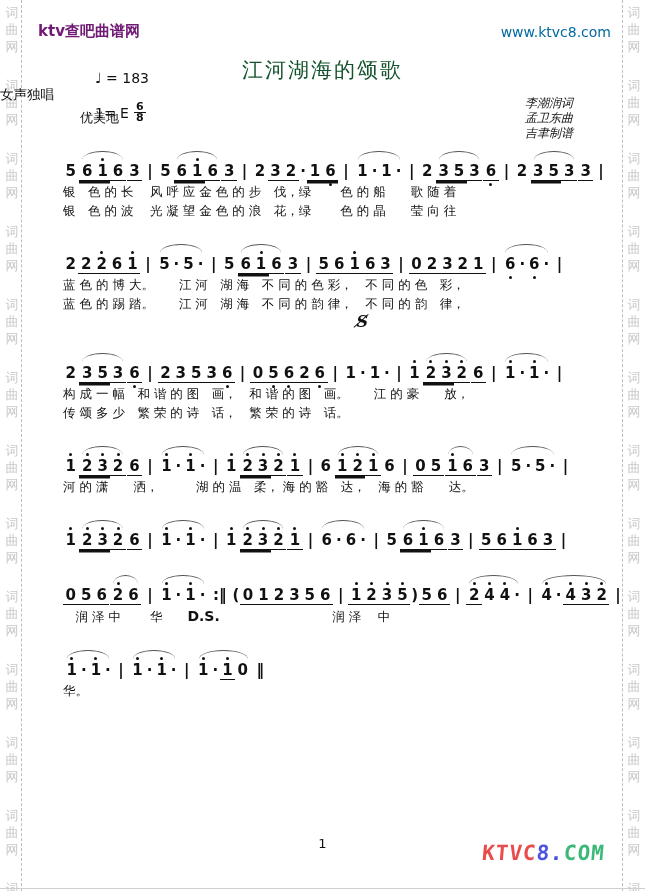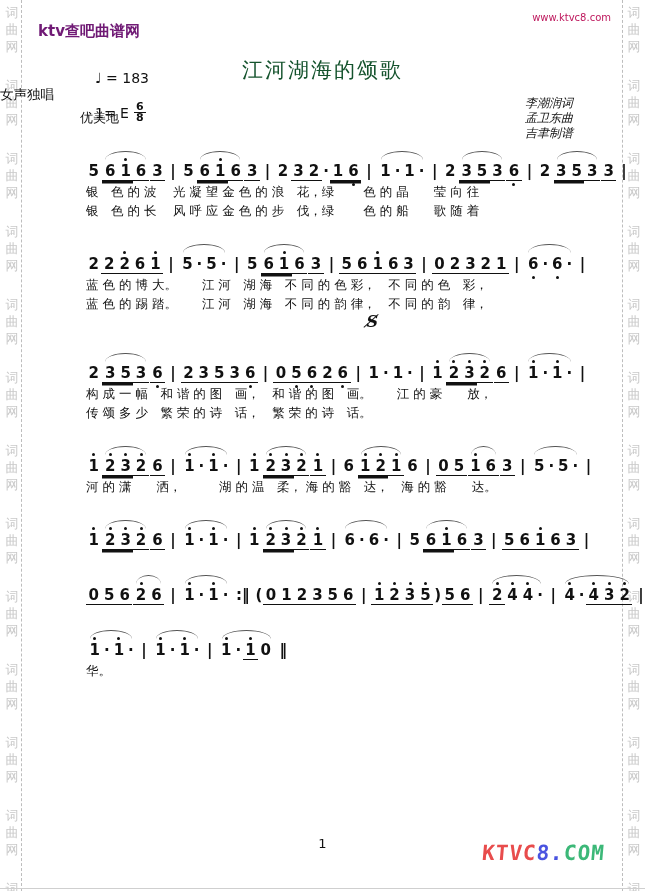--- a/index.html
+++ b/index.html
@@ -10,34 +10,34 @@
   .rail{position:absolute;top:4px;width:16px;font-size:13px;color:#c9c9c9;text-align:center;line-height:17px;}
   .rail-left{left:4px;} .rail-right{right:3px;}
   .rail span{display:block;}
   .rail span.gap{height:22px;}
   .dash{position:absolute;top:0;bottom:0;border-left:1px dashed #bdbdbd;}
   .dash-left{left:21px;} .dash-right{left:622px;}
   .bottom-line{position:absolute;left:0;right:0;bottom:2px;border-top:1px solid #cfcfcf;}
 
   
   .site-name{position:absolute;left:38px;top:22px;font-size:15px;font-weight:bold;color:#701a75;}
-  .site-url{position:absolute;right:34px;top:12px;font-size:10px;color:#be185d;}
+  .site-url{position:absolute;right:34px;top:24px;font-size:14px;color:#0369a1;}
   .title{position:absolute;left:0;right:0;top:56px;text-align:center;font-size:21px;letter-spacing:2px;color:#14532d;}
   .subtitle{position:absolute;left:0;right:0;top:86px;text-align:left;font-size:13.5px;}
   .tempo{position:absolute;left:95px;top:70px;font-size:14px;}
   .keysig{position:absolute;left:95px;top:102px;font-size:14px;}
   .ts{display:inline-block;text-align:center;font-size:11px;font-weight:bold;line-height:10px;vertical-align:-3px;margin-left:5px;}
   .ts .tn{display:block;border-bottom:1px solid #111;padding:0 2px;}
   .ts .td{display:block;padding:0 2px;}
   .expression{position:absolute;left:80px;top:109px;font-size:13px;}
   .credits{position:absolute;right:72px;top:96px;font-size:12px;line-height:15px;font-style:italic;}
 
   
   #systems{position:absolute;left:63px;top:150px;width:515px;}
-  .system{margin-bottom:24px;margin-left:23px;}
+  .system{margin-bottom:24px;}
   .notation{padding-top:11px;white-space:nowrap;}
   .note{position:relative;display:inline-block;padding:0 2.5px;font-size:15px;font-weight:bold;vertical-align:baseline;}
   .note.aug{padding:0 1.5px;}
   .note.hi::before{content:"";position:absolute;top:-4px;left:50%;margin-left:-1.5px;width:3px;height:3px;border-radius:50%;background:#111;}
   .note.lo::after{content:"";position:absolute;bottom:-6px;left:50%;margin-left:-1.5px;width:3px;height:3px;border-radius:50%;background:#111;}
   .u1{border-bottom:1.5px solid #111;}
   .u2{border-bottom:1.5px solid #111;box-shadow:0 2.5px 0 #111;}
   .arc{display:inline-block;position:relative;margin:0 1px;}
   .arc::before{content:"";position:absolute;left:3px;right:3px;top:-10px;height:8px;
                border-top:1.2px solid #555;border-radius:50% 50% 0 0/100% 100% 0 0;}
@@ -180,22 +180,22 @@
 
   <div class="credits">
     <div>李潮润词</div>
     <div>孟卫东曲</div>
     <div>吉聿制谱</div>
   </div>
 
   <div id="systems">
       <div class="system">
         <div class="notation"><span class="note">5</span><span class="arc"><span class="note u2">6</span><span class="note hi u2">1</span><span class="note u1">6</span></span><span class="note u1">3</span><span class="bar">|</span><span class="note">5</span><span class="arc"><span class="note u2">6</span><span class="note hi u2">1</span><span class="note u1">6</span></span><span class="note u1">3</span><span class="bar">|</span><span class="note">2</span><span class="note u1">3</span><span class="note u1">2</span><span class="note aug">·</span><span class="note u2">1</span><span class="note lo u2">6</span><span class="bar">|</span><span class="arc"><span class="note">1</span><span class="note aug">·</span><span class="note">1</span><span class="note aug">·</span></span><span class="bar">|</span><span class="note">2</span><span class="arc"><span class="note u2">3</span><span class="note u2">5</span><span class="note u1">3</span></span><span class="note lo u1">6</span><span class="bar">|</span><span class="note">2</span><span class="arc"><span class="note u2">3</span><span class="note u2">5</span><span class="note u1">3</span></span><span class="note u1">3</span><span class="bar">|</span></div>
+        <div class="lyric"><span>银　色 的 长　 风 呼 应 金 色 的 步　伐，绿　　 色 的 船　　歌 随 着</span></div>
         <div class="lyric"><span>银　色 的 波　 光 凝 望 金 色 的 浪　花，绿　　 色 的 晶　　莹 向 往</span></div>
-        <div class="lyric"><span>银　色 的 长　 风 呼 应 金 色 的 步　伐，绿　　 色 的 船　　歌 随 着</span></div>
       </div>
       <div class="system">
         <div class="notation"><span class="note">2</span><span class="note u1">2</span><span class="note hi u1">2</span><span class="note u1">6</span><span class="note hi u1">1</span><span class="bar">|</span><span class="arc"><span class="note">5</span><span class="note aug">·</span><span class="note">5</span><span class="note aug">·</span></span><span class="bar">|</span><span class="note">5</span><span class="arc"><span class="note u2">6</span><span class="note hi u2">1</span><span class="note u1">6</span></span><span class="note u1">3</span><span class="bar">|</span><span class="note u1">5</span><span class="note u1">6</span><span class="note hi u1">1</span><span class="note u1">6</span><span class="note u1">3</span><span class="bar">|</span><span class="note u1">0</span><span class="note u1">2</span><span class="note u1">3</span><span class="note u1">2</span><span class="note u1">1</span><span class="bar">|</span><span class="arc"><span class="note lo">6</span><span class="note aug">·</span><span class="note lo">6</span><span class="note aug">·</span></span><span class="bar">|</span></div>
         <div class="lyric"><span>蓝 色 的 博 大。　　江 河　湖 海　不 同 的 色 彩，　不 同 的 色　彩，</span></div>
         <div class="lyric"><span>蓝 色 的 踢 踏。　　江 河　湖 海　不 同 的 韵 律，　不 同 的 韵　律，</span></div>
         <div class="segno-row"><span>S̸</span></div>
       </div>
       <div class="system">
         <div class="notation"><span class="note">2</span><span class="arc"><span class="note u2">3</span><span class="note u2">5</span><span class="note u1">3</span></span><span class="note lo u1">6</span><span class="bar">|</span><span class="note u1">2</span><span class="note u1">3</span><span class="note u1">5</span><span class="note u1">3</span><span class="note lo u1">6</span><span class="bar">|</span><span class="note u1">0</span><span class="note lo u1">5</span><span class="note lo u1">6</span><span class="note u1">2</span><span class="note lo u1">6</span><span class="bar">|</span><span class="note">1</span><span class="note aug">·</span><span class="note">1</span><span class="note aug">·</span><span class="bar">|</span><span class="note hi">1</span><span class="arc"><span class="note hi u2">2</span><span class="note hi u2">3</span><span class="note hi u1">2</span></span><span class="note u1">6</span><span class="bar">|</span><span class="arc"><span class="note hi">1</span><span class="note aug">·</span><span class="note hi">1</span><span class="note aug">·</span></span><span class="bar">|</span></div>
         <div class="lyric"><span>构 成 一 幅　和 谐 的 图　画，　和 谐 的 图　画。　　江 的 豪　　放，</span></div>
@@ -203,20 +203,21 @@
       </div>
       <div class="system">
         <div class="notation"><span class="note hi">1</span><span class="arc"><span class="note hi u2">2</span><span class="note hi u2">3</span><span class="note hi u1">2</span></span><span class="note u1">6</span><span class="bar">|</span><span class="arc"><span class="note hi">1</span><span class="note aug">·</span><span class="note hi">1</span><span class="note aug">·</span></span><span class="bar">|</span><span class="note hi">1</span><span class="arc"><span class="note hi u2">2</span><span class="note hi u2">3</span><span class="note hi u1">2</span></span><span class="note hi u1">1</span><span class="bar">|</span><span class="note">6</span><span class="arc"><span class="note hi u2">1</span><span class="note hi u2">2</span><span class="note hi u1">1</span></span><span class="note">6</span><span class="bar">|</span><span class="note u1">0</span><span class="note u1">5</span><span class="arc"><span class="note hi u1">1</span><span class="note u1">6</span></span><span class="note u1">3</span><span class="bar">|</span><span class="arc"><span class="note">5</span><span class="note aug">·</span><span class="note">5</span><span class="note aug">·</span></span><span class="bar">|</span></div>
         <div class="lyric"><span>河 的 潇　　洒，　　　湖 的 温　柔， 海 的 豁　达，　海 的 豁　　达。</span></div>
       </div>
       <div class="system">
         <div class="notation"><span class="note hi">1</span><span class="arc"><span class="note hi u2">2</span><span class="note hi u2">3</span><span class="note hi u1">2</span></span><span class="note u1">6</span><span class="bar">|</span><span class="arc"><span class="note hi">1</span><span class="note aug">·</span><span class="note hi">1</span><span class="note aug">·</span></span><span class="bar">|</span><span class="note hi">1</span><span class="arc"><span class="note hi u2">2</span><span class="note hi u2">3</span><span class="note hi u1">2</span></span><span class="note hi u1">1</span><span class="bar">|</span><span class="arc"><span class="note">6</span><span class="note aug">·</span><span class="note">6</span><span class="note aug">·</span></span><span class="bar">|</span><span class="note">5</span><span class="arc"><span class="note u2">6</span><span class="note hi u2">1</span><span class="note u1">6</span></span><span class="note u1">3</span><span class="bar">|</span><span class="note u1">5</span><span class="note u1">6</span><span class="note hi u1">1</span><span class="note u1">6</span><span class="note u1">3</span><span class="bar">|</span></div>
       </div>
       <div class="system">
         <div class="notation"><span class="note u1">0</span><span class="note u1">5</span><span class="note u1">6</span><span class="arc"><span class="note hi u1">2</span><span class="note u1">6</span></span><span class="bar">|</span><span class="arc"><span class="note hi">1</span><span class="note aug">·</span><span class="note hi">1</span><span class="note aug">·</span></span><span class="bar">:‖</span><span class="paren">(</span><span class="note u1">0</span><span class="note u1">1</span><span class="note u1">2</span><span class="note u1">3</span><span class="note u1">5</span><span class="note u1">6</span><span class="bar">|</span><span class="note hi u1">1</span><span class="note hi u1">2</span><span class="note hi u1">3</span><span class="note hi u1">5</span><span class="paren">)</span><span class="note u1">5</span><span class="note u1">6</span><span class="bar">|</span><span class="arc"><span class="note hi u1">2</span><span class="note hi">4</span><span class="note hi">4</span><span class="note aug">·</span></span><span class="bar">|</span><span class="arc"><span class="note hi">4</span><span class="note aug">·</span><span class="note hi u1">4</span><span class="note hi u1">3</span><span class="note hi u1">2</span></span><span class="bar">|</span></div>
+        <div class="lyric"><span>　润 泽 中　　 华　　</span><b>D.S.</b><span>　　　　　　　　　润 泽　 中</span></div>
       </div>
       <div class="system">
         <div class="notation"><span class="arc"><span class="note hi">1</span><span class="note aug">·</span><span class="note hi">1</span><span class="note aug">·</span></span><span class="bar">|</span><span class="arc"><span class="note hi">1</span><span class="note aug">·</span><span class="note hi">1</span><span class="note aug">·</span></span><span class="bar">|</span><span class="arc"><span class="note hi">1</span><span class="note aug">·</span><span class="note hi u1">1</span><span class="note">0</span></span><span class="bar">‖</span></div>
         <div class="lyric"><span>华。</span></div>
       </div>
     </div>
 
   <div class="page-number">1</div>
   <div class="logo" id="logo"><span style="color: rgb(232, 76, 76);">KTVC</span><span style="color: rgb(73, 83, 224);">8</span><span style="color: rgb(73, 83, 224);">.</span><span style="color: rgb(60, 184, 120);">COM</span></div>
 

